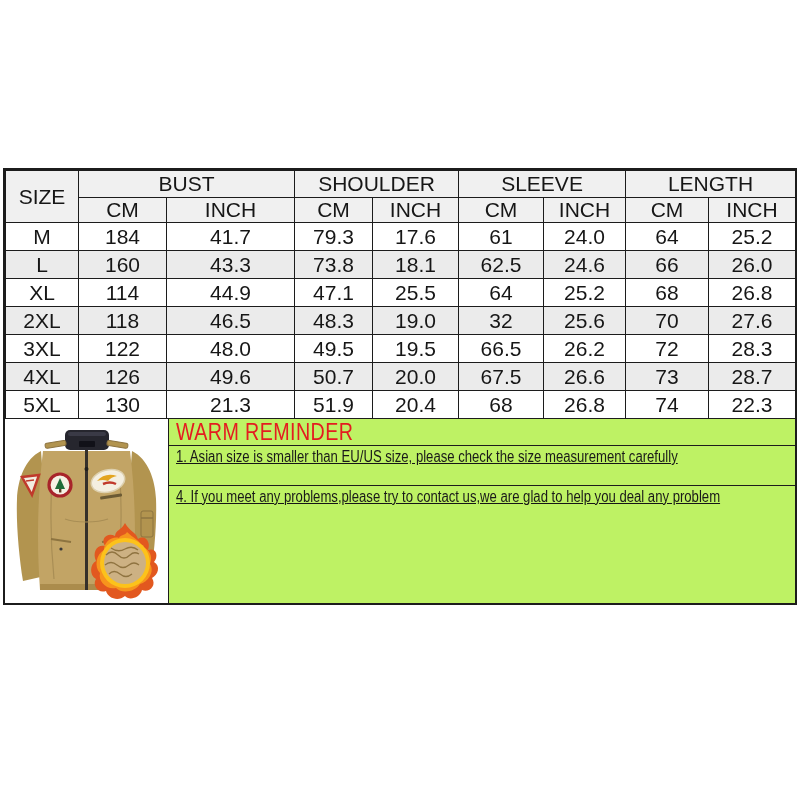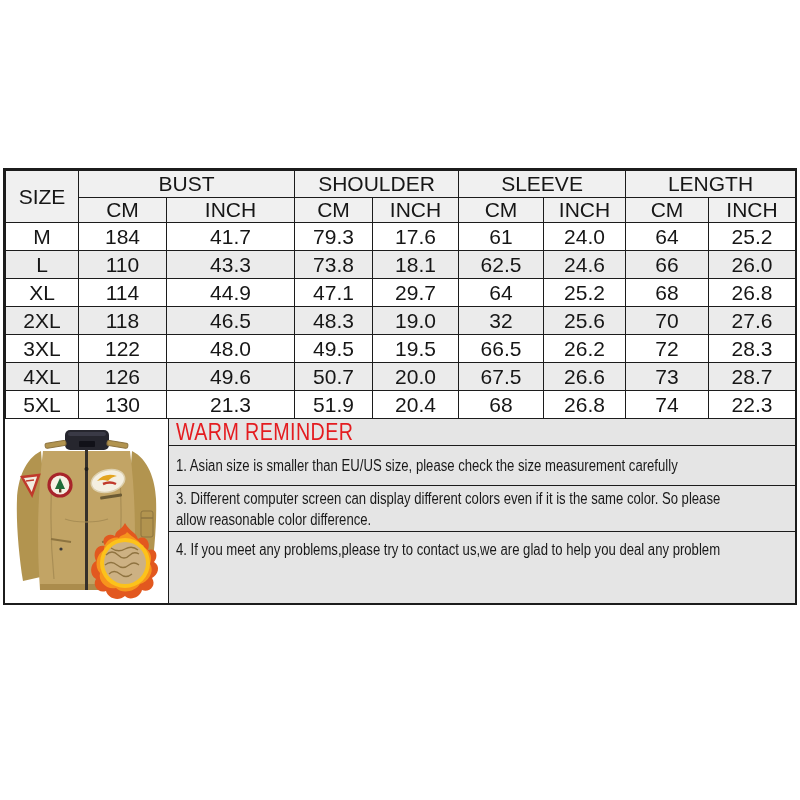--- a/index.html
+++ b/index.html
@@ -12,21 +12,21 @@
     font-family: "Liberation Sans", sans-serif;
     color: #161616;
   }
   .canvas {
     position: absolute;
     left: 3px;
     top: 168px;
     width: 794px;
     box-sizing: border-box;
     border: 2px solid #1c1c1c;
-    background: #e5e5e5;
+    background: #bef264;
   }
   table.size-table {
     border-collapse: collapse;
     table-layout: fixed;
     width: 100%;
   }
   table.size-table th, table.size-table td {
     border: 1.5px solid #1c1c1c;
     text-align: center;
     vertical-align: middle;
@@ -70,22 +70,22 @@
     font-size: 24px;
     letter-spacing: 0.5px;
     color: #e41c20;
     white-space: nowrap;
     transform: scaleX(0.82);
     transform-origin: 0 50%;
   }
   .r-note {
     display: flex;
     flex-direction: column;
-    justify-content: center;
     padding-left: 7px;
+    text-decoration: underline;
   }
   .h40 { height: 40px; }
   .h36 { height: 36px; }
   .h46 { height: 46px; }
   .note-line {
     font-size: 16px;
     line-height: 21px;
     white-space: nowrap;
     transform: scaleX(0.82);
     transform-origin: 0 50%;
@@ -135,35 +135,35 @@
         <td>41.7</td>
         <td>79.3</td>
         <td>17.6</td>
         <td>61</td>
         <td>24.0</td>
         <td>64</td>
         <td>25.2</td>
       </tr>
       <tr>
         <td>L</td>
-        <td>110</td>
+        <td>160</td>
         <td>43.3</td>
         <td>73.8</td>
         <td>18.1</td>
         <td>62.5</td>
         <td>24.6</td>
         <td>66</td>
         <td>26.0</td>
       </tr>
       <tr>
         <td>XL</td>
         <td>114</td>
         <td>44.9</td>
         <td>47.1</td>
-        <td>29.7</td>
+        <td>25.5</td>
         <td>64</td>
         <td>25.2</td>
         <td>68</td>
         <td>26.8</td>
       </tr>
       <tr>
         <td>2XL</td>
         <td>118</td>
         <td>46.5</td>
         <td>48.3</td>
@@ -290,23 +290,19 @@
       </svg>
     </div>
 
     <div class="reminder">
       <div class="r-row r-title">
         <span class="txt">WARM REMINDER</span>
       </div>
       <div class="r-row r-note h40">
         <div class="note-line">1. Asian size is smaller than EU/US size, please check the size measurement carefully</div>
       </div>
-      <div class="r-row r-note h46">
-        <div class="note-line">3. Different computer screen can display different colors even if it is the same color. So please</div>
-        <div class="note-line">allow reasonable color difference.</div>
-      </div>
       <div class="r-row r-note h36">
         <div class="note-line">4. If you meet any problems,please try to contact us,we are glad to help you deal any problem</div>
       </div>
     </div>
 
   </div>
 </div>
 
 </body></html>

